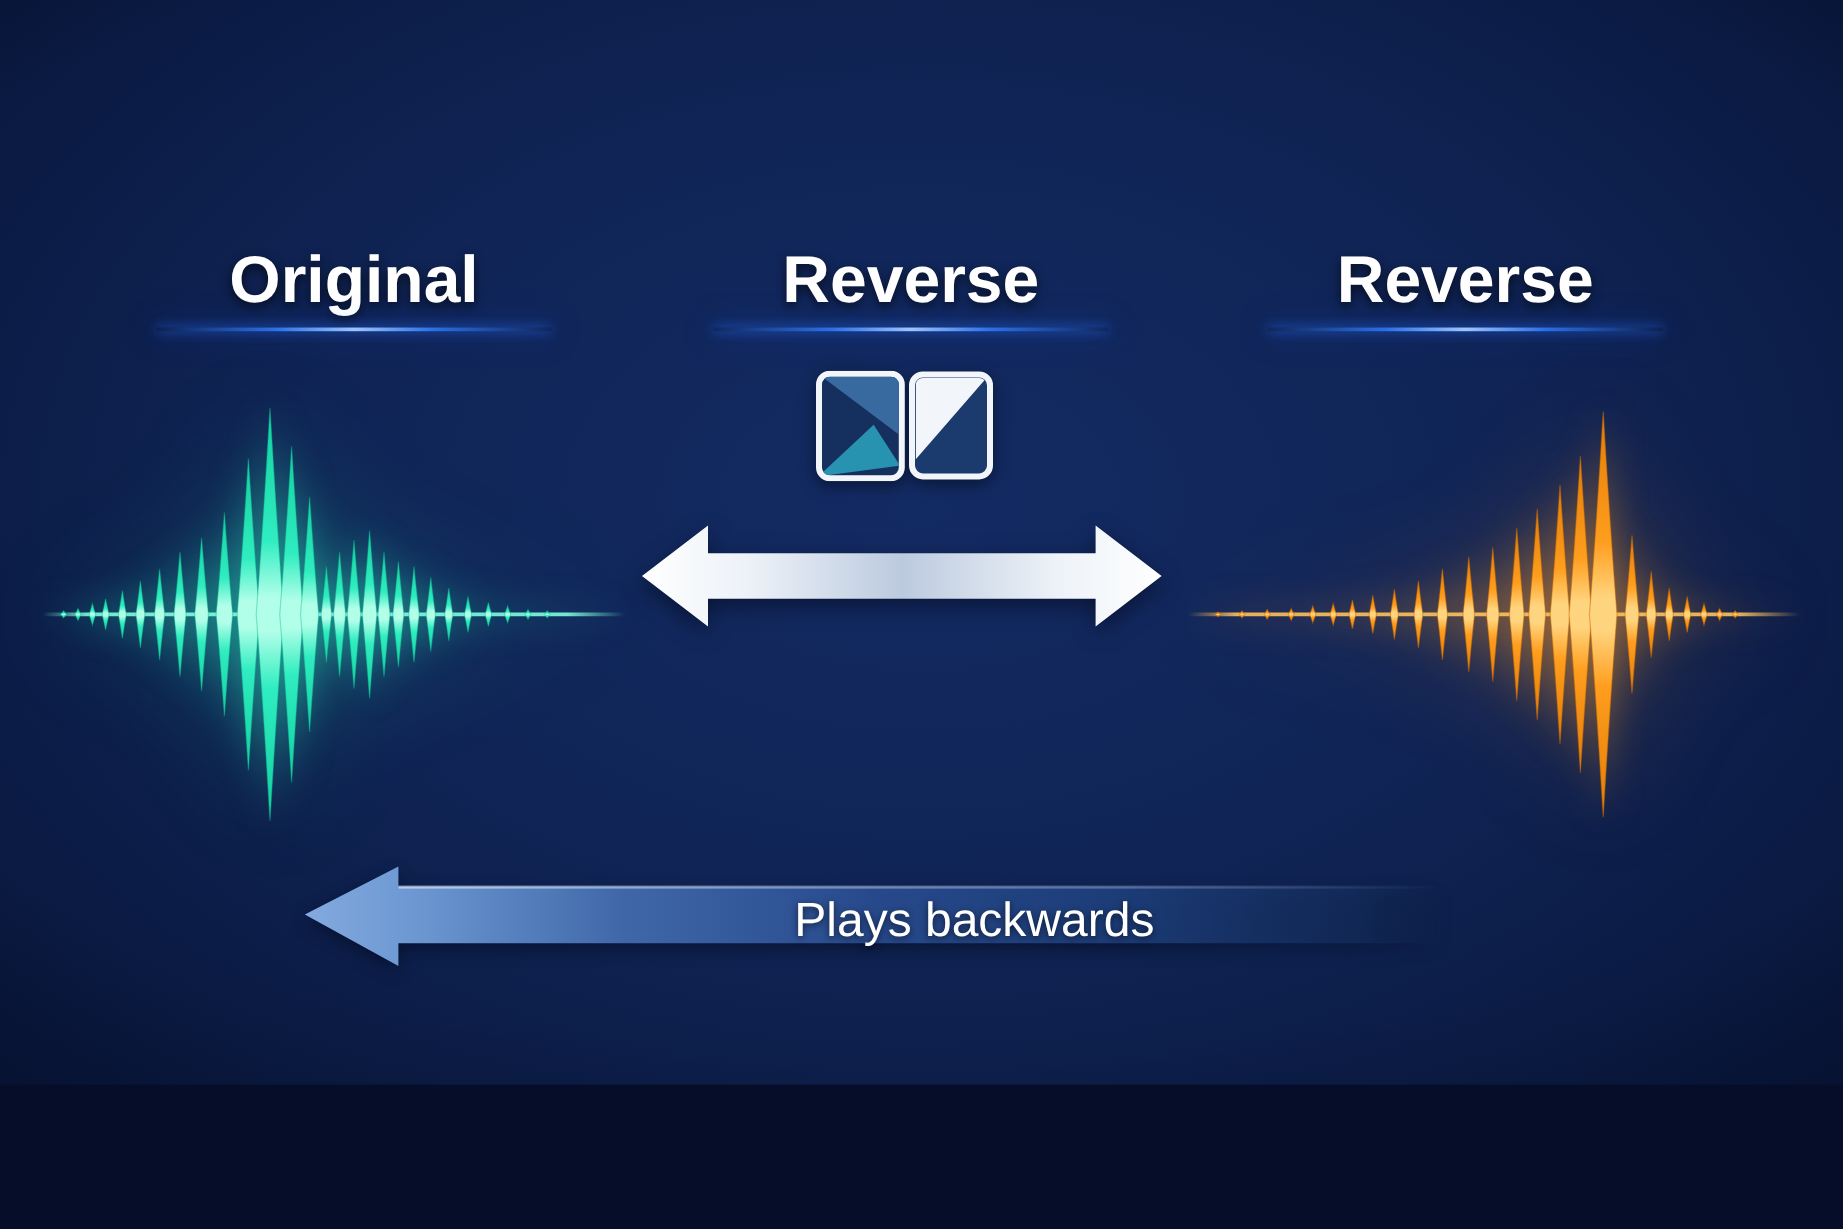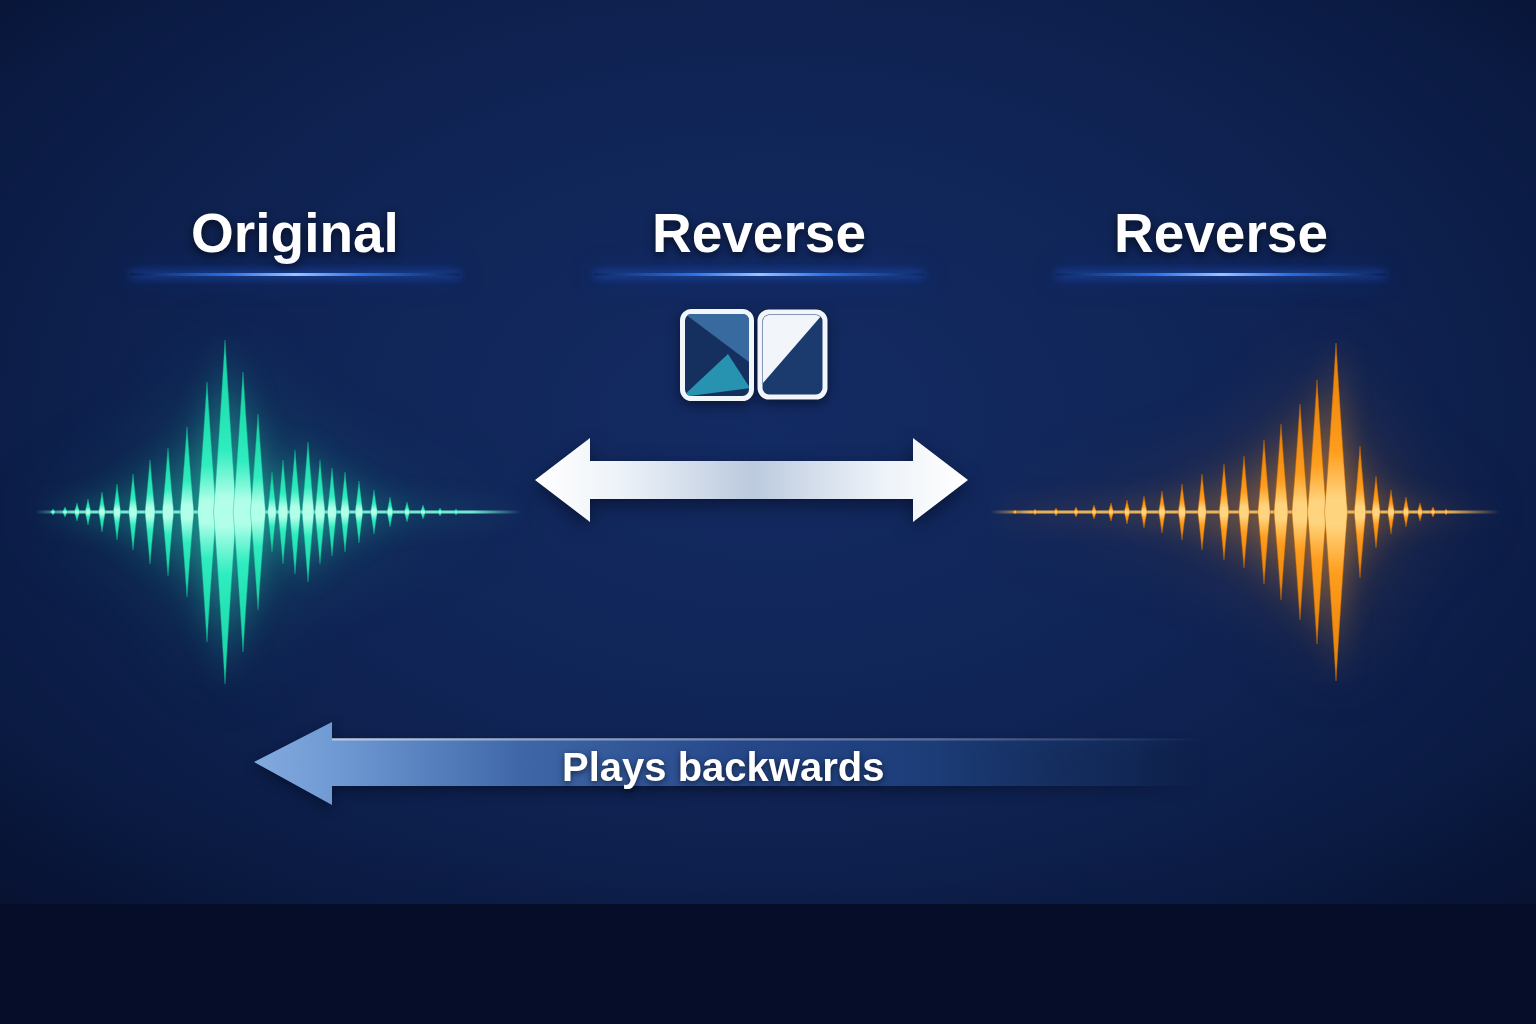--- a/index.html
+++ b/index.html
@@ -32,21 +32,21 @@
   #title-reverse{left:559px;text-align:center;}
   #title-reversed{left:1021px;}
   #reverse-icon{position:absolute;left:680px;top:309px;filter:drop-shadow(0 4px 6px rgba(0,2,12,0.5));}
   #swap-arrow{position:absolute;left:533px;top:435px;filter:drop-shadow(0 6px 9px rgba(1,6,24,0.55));}
   .wave{position:absolute;left:0;top:0;}
   #wave-left{filter:drop-shadow(0 0 14px rgba(45,238,192,0.5)) drop-shadow(0 0 44px rgba(25,220,175,0.3));}
   #wave-right{filter:drop-shadow(0 0 14px rgba(255,160,40,0.5)) drop-shadow(0 0 44px rgba(255,140,20,0.3));}
   #bottom-arrow{position:absolute;left:240px;top:706px;filter:drop-shadow(0 5px 7px rgba(1,5,20,0.45));}
   #bottom-arrow-label{
     position:absolute;left:562px;top:745px;width:400px;
-    text-align:left;color:#ffffff;font-size:40px;font-weight:700;line-height:44px;
+    text-align:right;color:#ffffff;font-size:40px;font-weight:400;line-height:44px;
     text-shadow:0 2px 6px rgba(0,0,0,0.6);
   }
 </style>
 </head>
 <body>
 
 <div id="stage">
 
   <svg id="wave-left" class="wave" width="1536" height="1024" viewBox="0 0 1536 1024">
       <defs>

